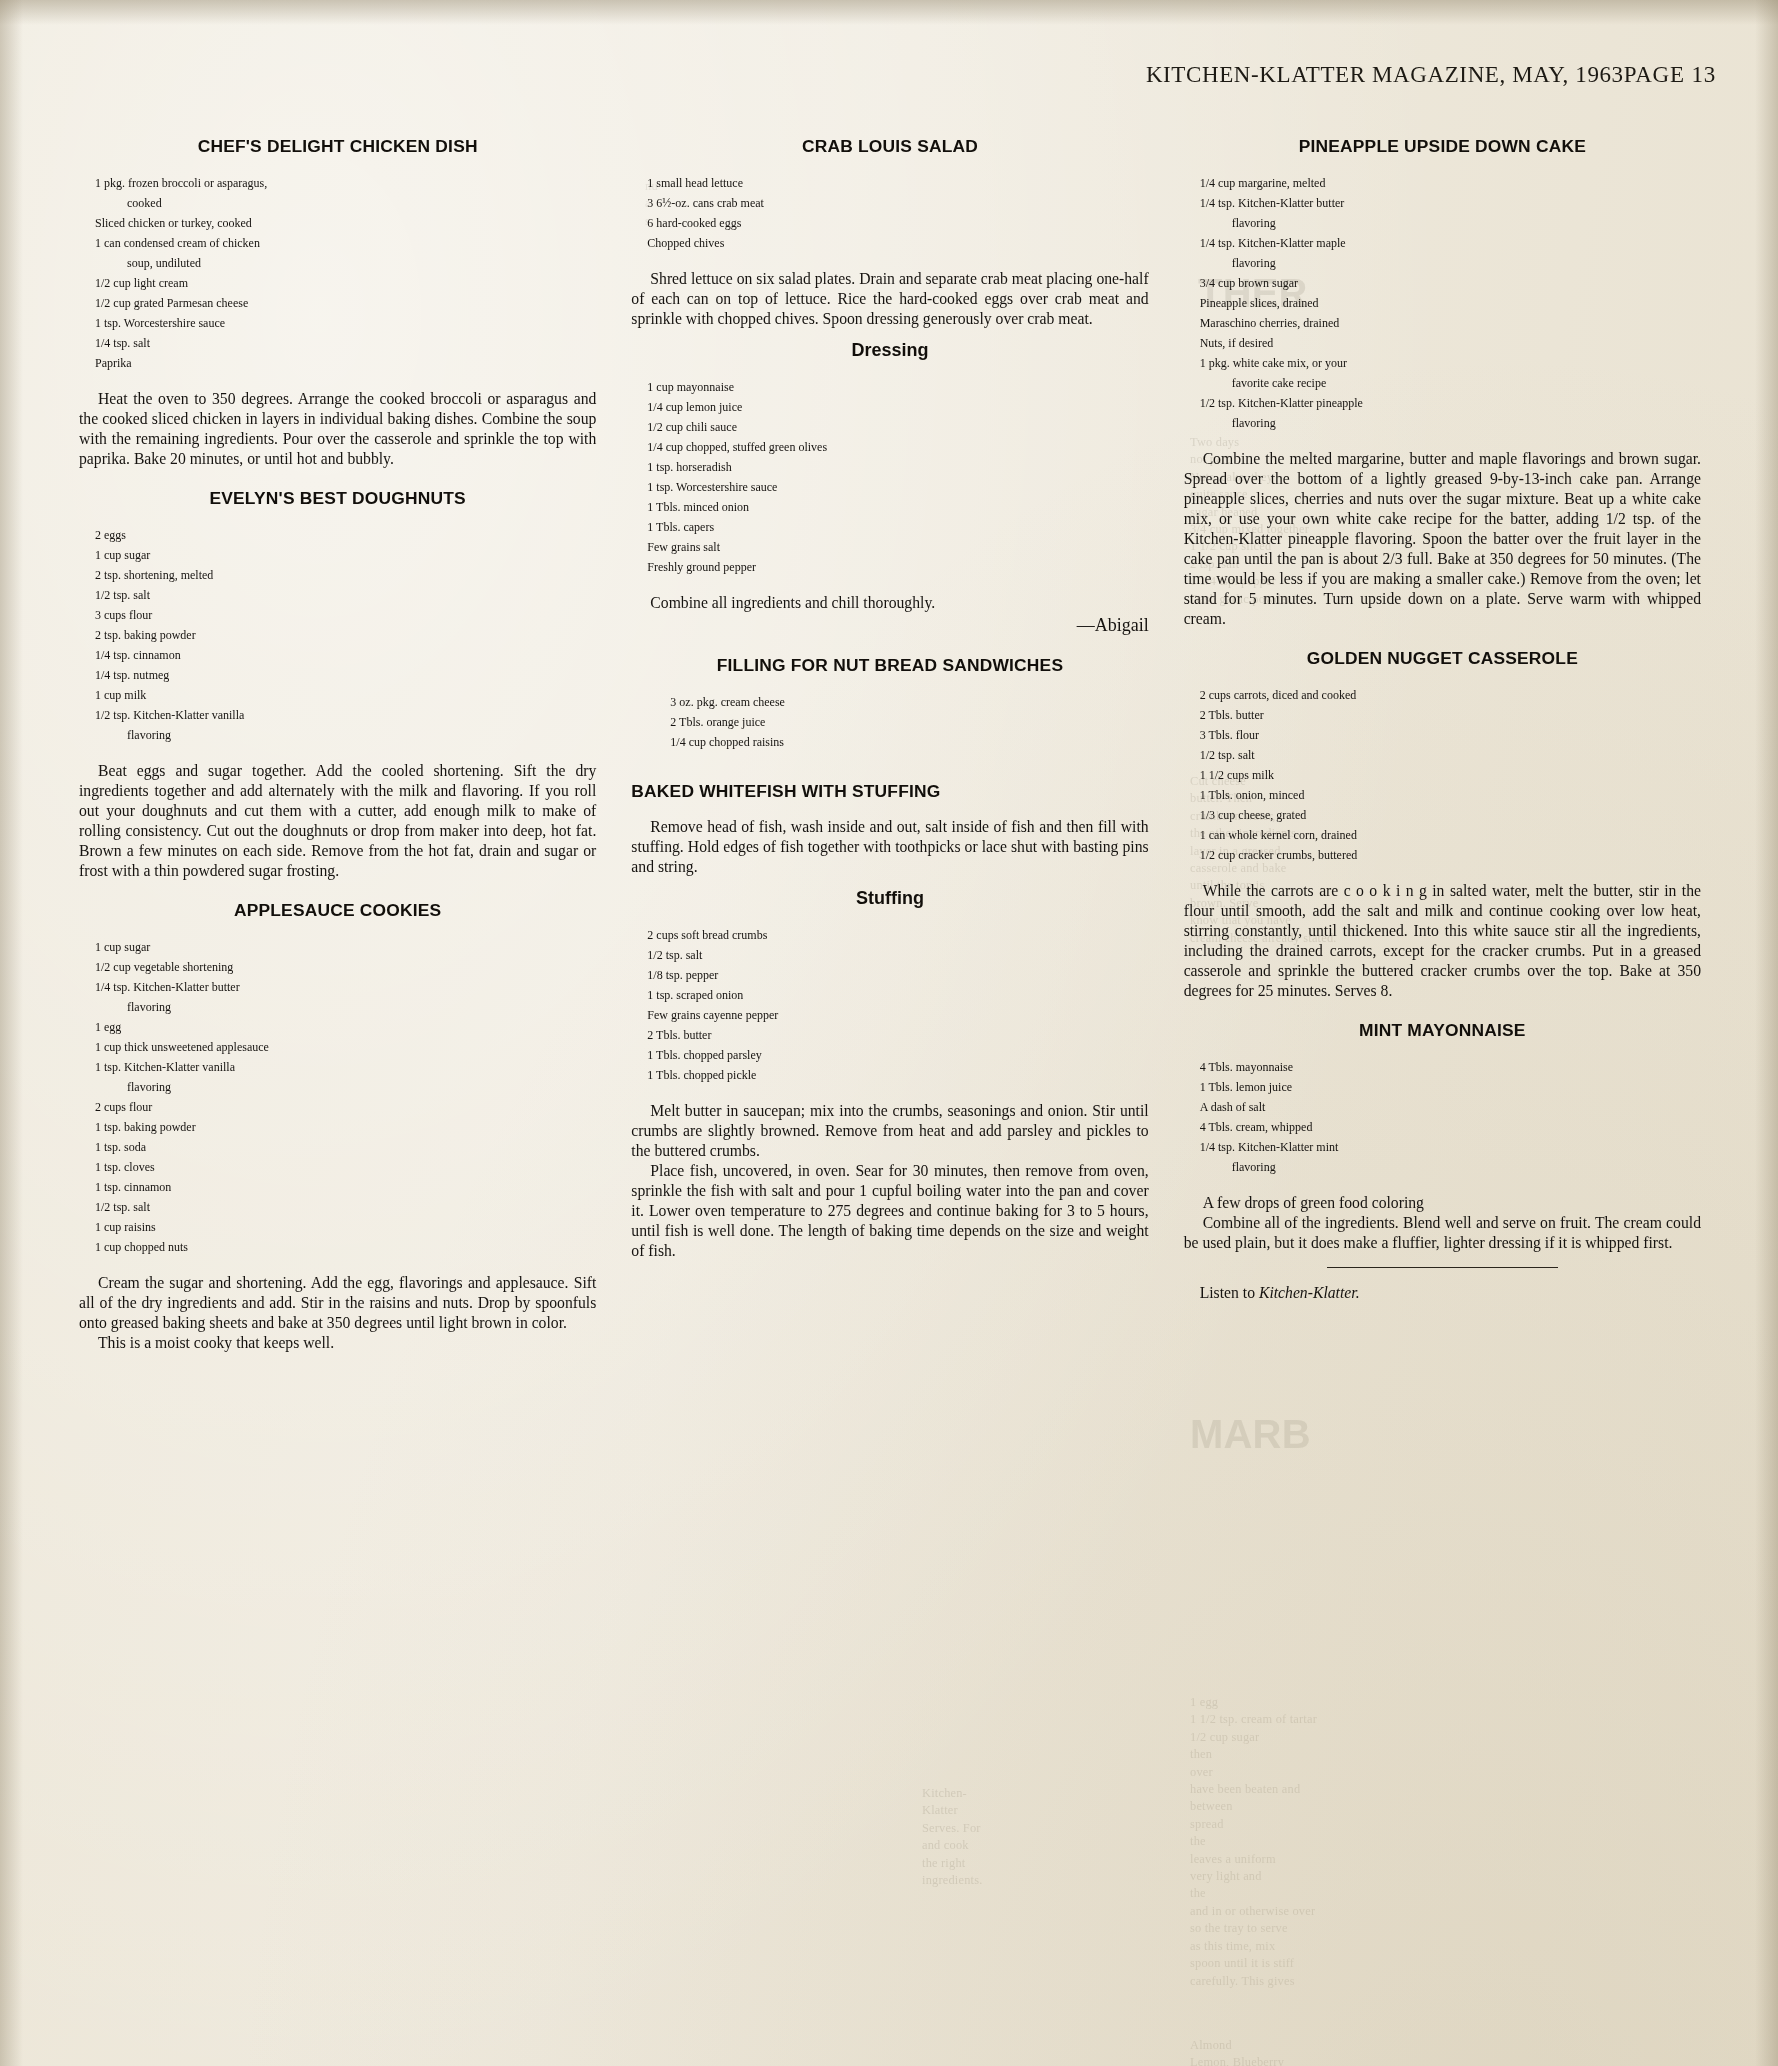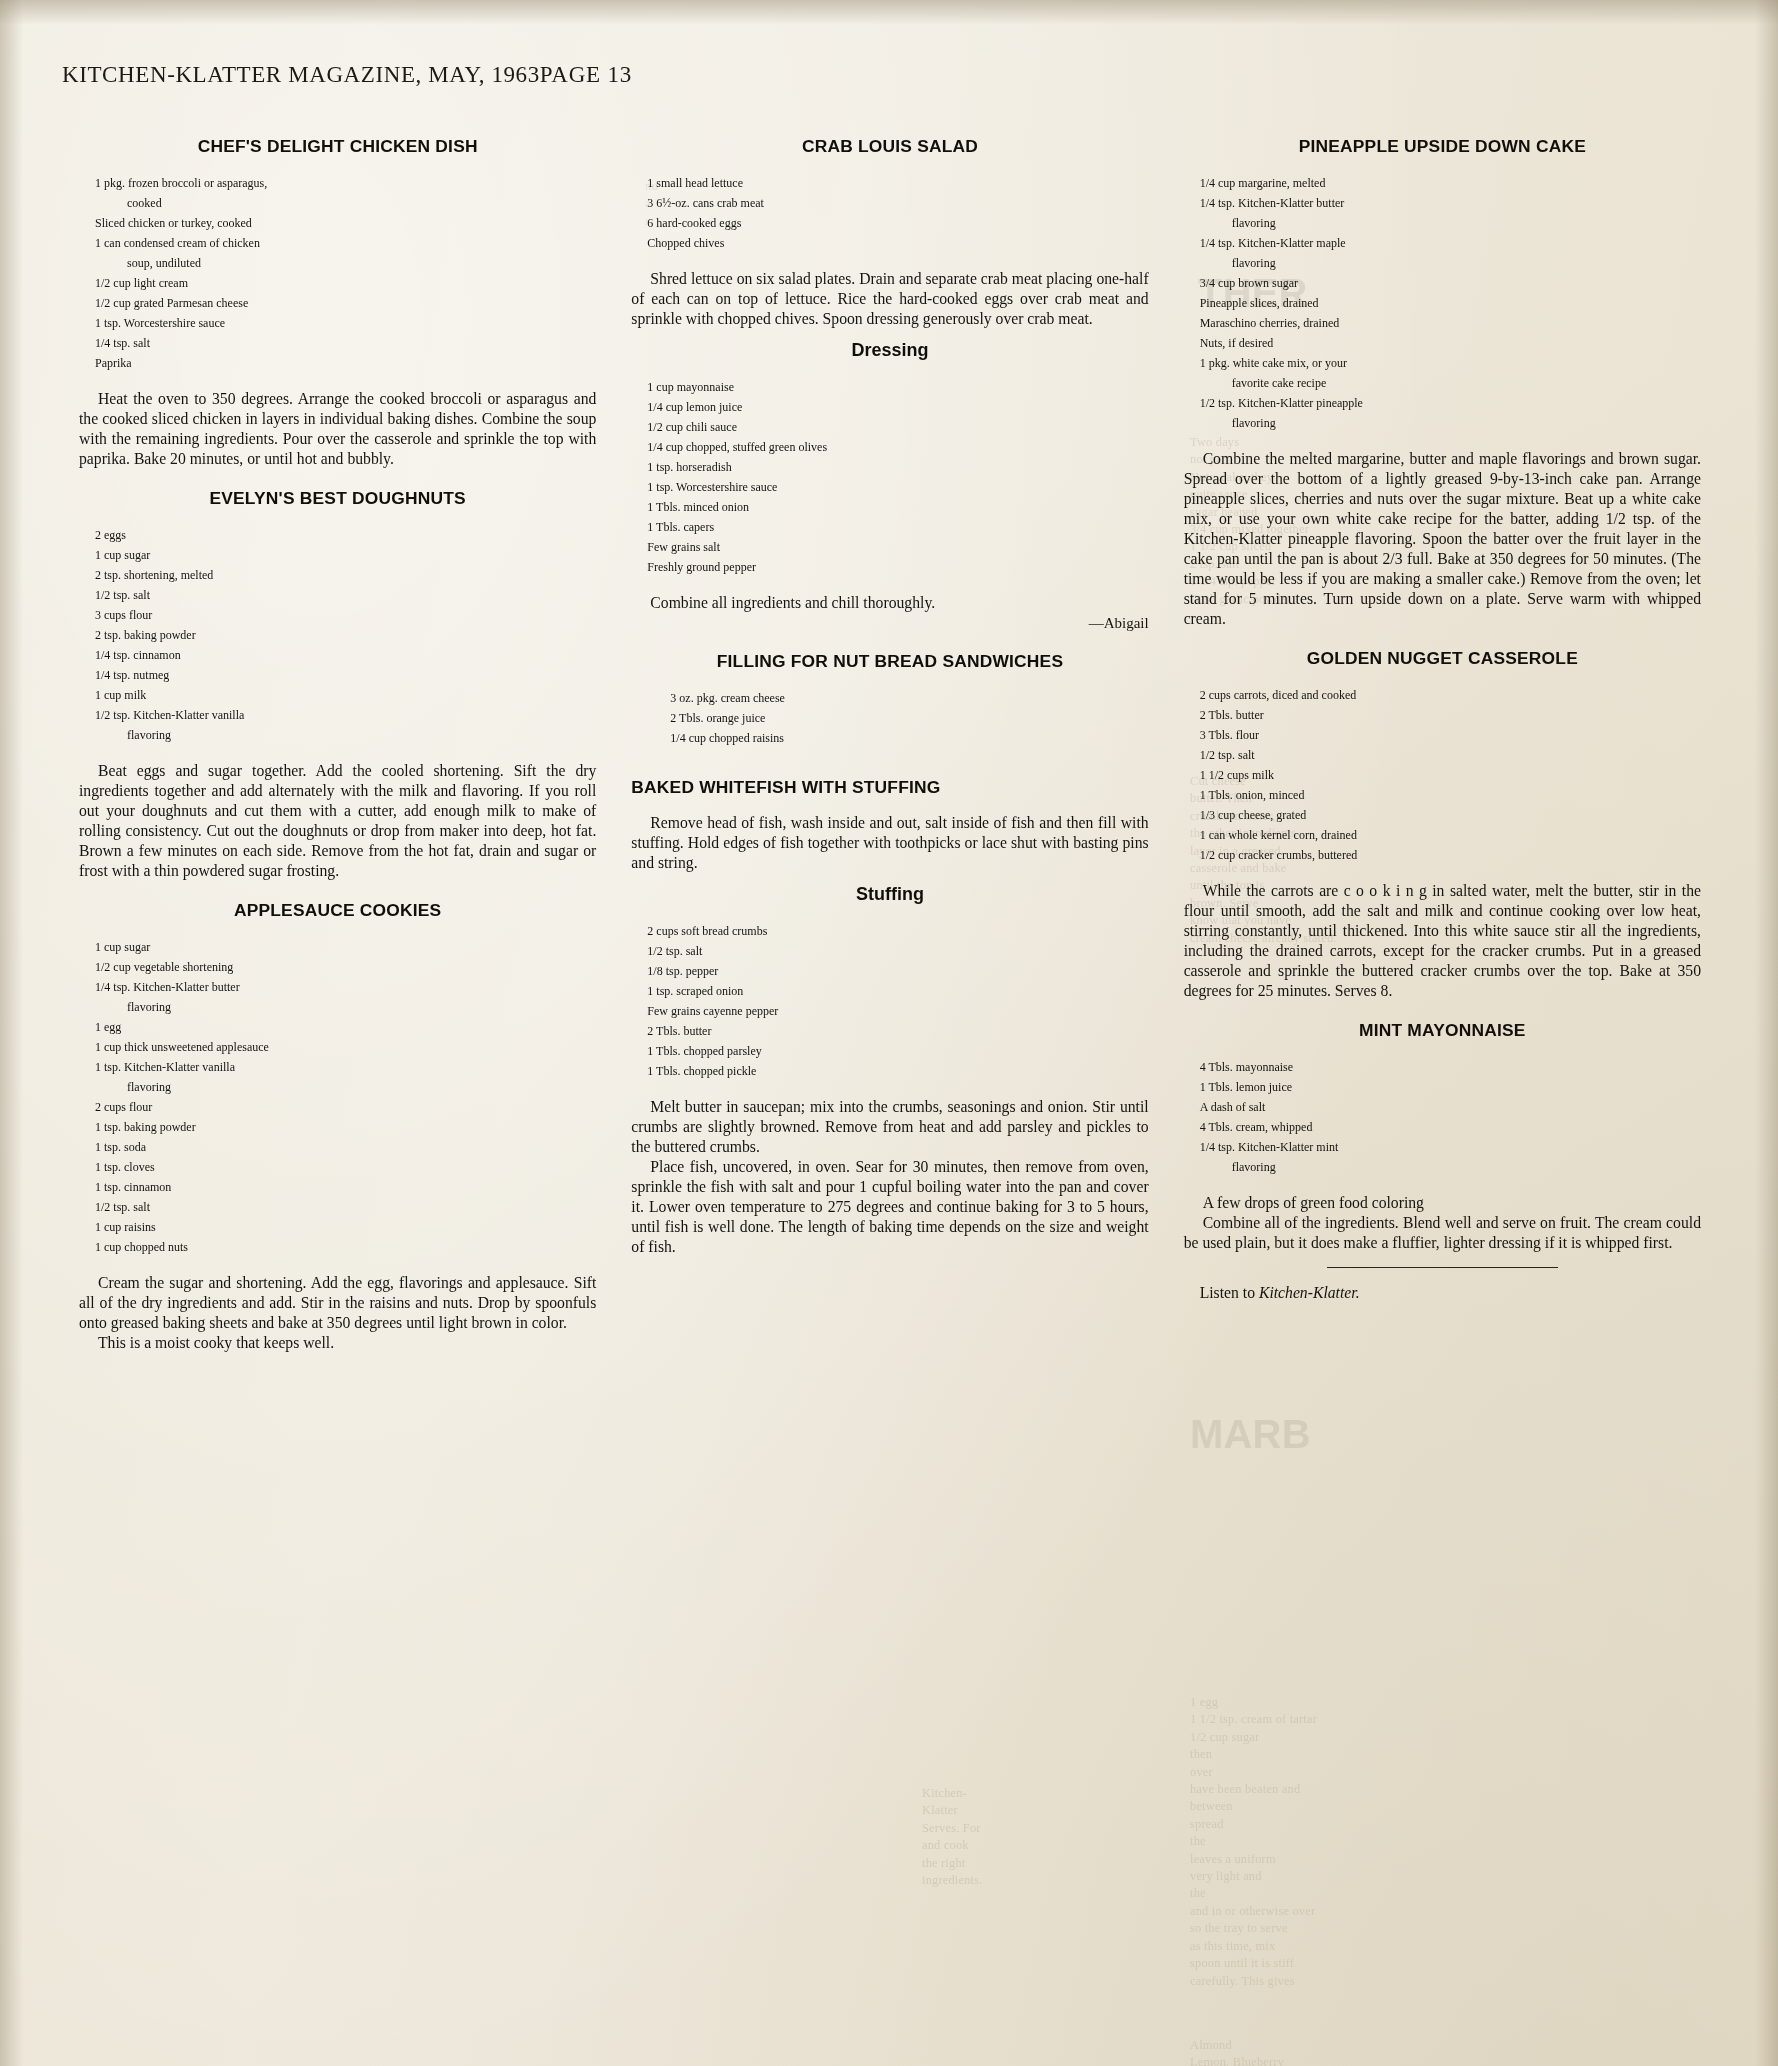--- a/index.html
+++ b/index.html
@@ -61,21 +61,21 @@
     z-index: 4;
     padding: 0;
   }
 
   .masthead {
     position: absolute;
     top: 62px;
     left: 62px;
     right: 62px;
     display: flex;
-    justify-content: flex-start;
+    justify-content: flex-end;
     align-items: baseline;
     font-family: "Liberation Serif", serif;
     font-size: 23px;
     letter-spacing: 0.6px;
     color: #1d1a14;
   }
   .masthead .title { font-weight: normal; }
   .masthead .page-no { font-weight: normal; letter-spacing: 0.8px; }
 
   .columns {
@@ -133,21 +133,21 @@
     text-align: justify;
     text-indent: 19px;
     hyphens: auto;
   }
   p.body + p.body { margin-top: 0; }
   .sp { height: 12.4px; }
   .sp-sm { height: 6.6px; }
   .sp-lg { height: 19px; }
 
   .signoff {
-    font-size: 15px;
+    font-size: 18px;
     text-align: right;
     margin-top: 2.5px;
     font-family: "Liberation Serif", serif;
   }
   .rule {
     border: none;
     border-top: 1.2px solid #2a251c;
     width: 231px;
     margin: 14px auto 9px auto;
   }

